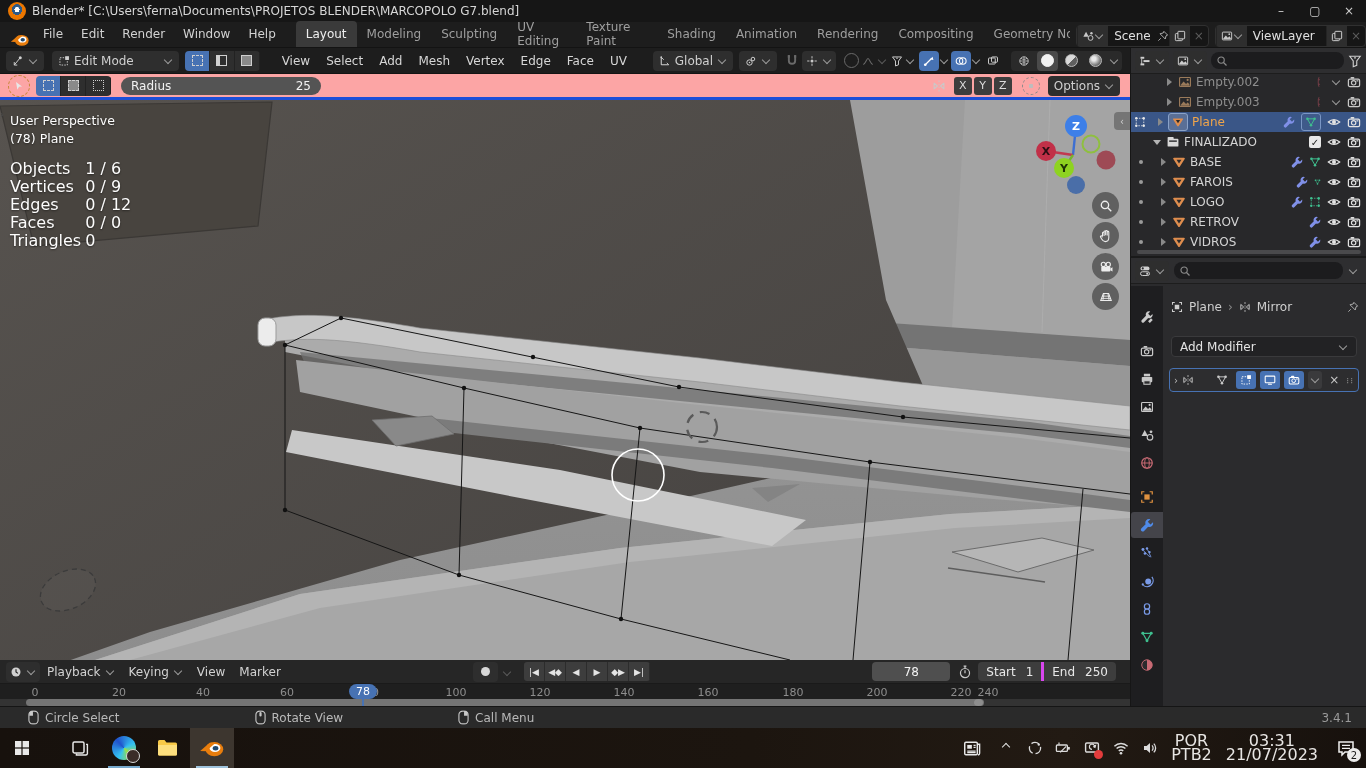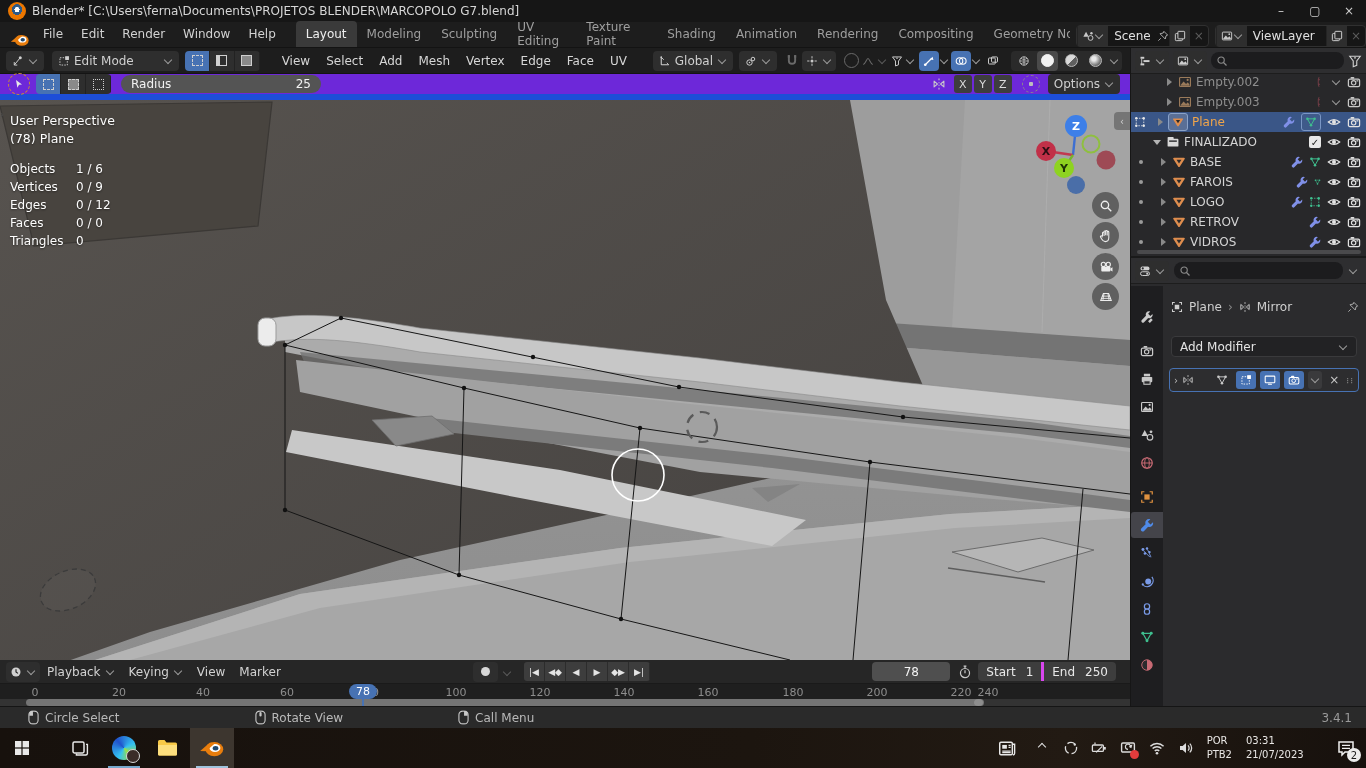--- a/index.html
+++ b/index.html
@@ -20,42 +20,42 @@
   #topbar{top:22px;left:0;width:1366px;height:26px;background:#1d1d1d;display:flex;align-items:flex-end;border-bottom:1px solid #131313;box-sizing:border-box;}
   .menu-item{padding:0 9px;color:#d2d2d2;height:26px;display:flex;align-items:center;}
   .wtab{padding:0 10px;height:26px;display:flex;align-items:center;color:#9f9f9f;}
   .wtab.active{background:#3a3a3a;color:#efefef;border-radius:4px 4px 0 0;}
   .idwidget{display:flex;align-items:center;background:#161616;border:1px solid #303030;border-radius:4px;height:20px;margin-left:6px;}
   .idwidget .val{padding:0 6px;color:#e0e0e0;}
   .idwidget .seg{display:flex;align-items:center;padding:0 4px;height:100%;}
   .idwidget .seg.btn{background:#2e2e2e;border-left:1px solid #242424;}
   
   #vheader{top:48px;left:0;width:1130px;height:26px;background:#1d1d1d;display:flex;align-items:center;border-bottom:1px solid #141414;box-sizing:border-box;}
-  #vtools{top:74px;left:0;width:1130px;height:26px;background:#6d28d9;display:flex;align-items:center;border-bottom:6px solid #1d4ed8;box-sizing:border-box;}
+  #vtools{top:74px;left:0;width:1130px;height:26px;background:#fca5a5;display:flex;align-items:center;border-bottom:3px solid #1d4ed8;box-sizing:border-box;}
   .hbtn{display:flex;align-items:center;background:#2e2e2e;border-radius:4px;height:20px;padding:0 6px;gap:4px;}
   .modebtns{display:flex;height:20px;border-radius:4px;overflow:hidden;margin-left:6px;}
   .modebtns .mb{width:24px;display:flex;align-items:center;justify-content:center;background:#2e2e2e;border-right:1px solid #222;}
   .modebtns .mb.on{background:#4772b3;}
   .msq{width:11px;height:11px;border:1.3px dashed #cfcfcf;box-sizing:border-box;}
   .msq.f1{border-style:solid;background:#8a8a8a;border-color:#cfcfcf;}
   .vmenu{padding:0 8px;color:#d6d6d6;}
   .radius-field{display:flex;align-items:center;background:#545454;border-radius:10px;height:18px;width:180px;padding:0 10px;color:#f2f2f2;margin-left:10px;}
   .xyzbtn{width:18px;height:18px;background:#3d3d3d;border-radius:3px;display:flex;align-items:center;justify-content:center;color:#dcdcdc;margin-left:2px;font-size:11px;}
   .shadebtns{display:flex;align-items:center;background:#2a2a2a;border-radius:4px;height:20px;padding:0 3px;gap:3px;margin-left:8px;}
   .sball{width:13px;height:13px;border-radius:50%;border:1.4px solid #b9b9b9;box-sizing:border-box;}
   .sball.solid{background:#f2f2f2;border-color:#f2f2f2;}
   .sball.mat{background:linear-gradient(135deg,#d9d9d9 50%,#5f5f5f 50%);}
   .sball.rend{background:radial-gradient(circle at 35% 35%,#e8e8e8 20%,#6a6a6a 70%);}
   .togbtn{height:20px;display:flex;align-items:center;justify-content:center;padding:0 4px;border-radius:4px;gap:2px;}
   .togbtn.on{background:#4772b3;}
   
   #vcanvas{top:100px;left:0;width:1130px;height:560px;background:#939393;}
   #vstats{top:12px;left:10px;color:#fdfdfd;text-shadow:0 1px 2px rgba(0,0,0,.45);line-height:18px;font-size:12.5px;}
   #vstats table{border-collapse:collapse;margin-top:12px;}
-  #vstats td{padding:0 4px 0 0;font-size:12px;}
+  #vstats td{padding:0 4px 0 0;font-size:16px;}
   .navbtn{position:absolute;width:27px;height:27px;border-radius:50%;background:rgba(85,85,85,.85);display:flex;align-items:center;justify-content:center;color:#ededed;}
   
   #outliner{top:48px;left:1130px;width:236px;height:208px;background:#28282a;border-left:1px solid #161616;box-sizing:border-box;}
   .ol-header{height:25px;background:#2e2e30;display:flex;align-items:center;padding:0 4px;gap:4px;border-bottom:1px solid #1d1d1d;}
   .ol-search{flex:1;height:17px;background:#1c1c1e;border-radius:8px;display:flex;align-items:center;padding:0 5px;color:#777;}
   .orow{position:absolute;left:0;width:236px;height:20px;display:flex;align-items:center;font-size:12px;color:#d4d4d4;}
   .orow.dim{color:#8e8e8e;}
   .orow.sel{background:#3a5687;}
   .orow .nm{margin-left:4px;flex:1;white-space:nowrap;overflow:hidden;}
   .orow .ric{display:flex;align-items:center;gap:6px;margin-right:6px;}
@@ -81,21 +81,21 @@
   .frame-field{display:flex;align-items:center;justify-content:center;background:#4f4f4f;border-radius:4px;height:19px;width:78px;color:#f4f4f4;}
   .se-field{display:flex;align-items:center;background:#3d3d3d;height:19px;padding:0 8px;color:#e8e8e8;gap:10px;}
   
   #statusbar{top:706px;left:0;width:1366px;height:22px;background:#2a2a2a;border-top:1px solid #151515;display:flex;align-items:center;box-sizing:border-box;color:#b9b9b9;}
   .sb-item{display:flex;align-items:center;gap:6px;}
   
   #taskbar{top:728px;left:0;width:1366px;height:40px;background:linear-gradient(90deg,#17110d,#1c150f 55%,#221a13 78%,#17110d);display:flex;align-items:center;color:#e8e6e4;}
   .tb-icon{width:44px;height:40px;display:flex;align-items:center;justify-content:center;position:relative;}
   .tb-search{width:350px;height:40px;background:#2e2a27;border:1px solid #565049;box-sizing:border-box;display:flex;align-items:center;padding:0 12px;gap:12px;color:#e3e1df;}
   .underline{position:absolute;bottom:0;left:6px;right:6px;height:2px;}
-  .traytxt{font-size:10px;line-height:14px;}
+  .traytxt{font-size:16px;line-height:14px;text-align:center;}
 </style>
 </head>
 <body>
 
 <svg width="0" height="0" style="position:absolute">
 <defs>
 <symbol id="s-eye" viewBox="0 0 16 16">
         <path d="M1.5 8 Q8 2.5 14.5 8 Q8 13.5 1.5 8Z" fill="none" stroke="currentColor" stroke-width="1.4"></path>
         <circle cx="8" cy="8" r="2.3" fill="currentColor"></circle>
       </symbol>

